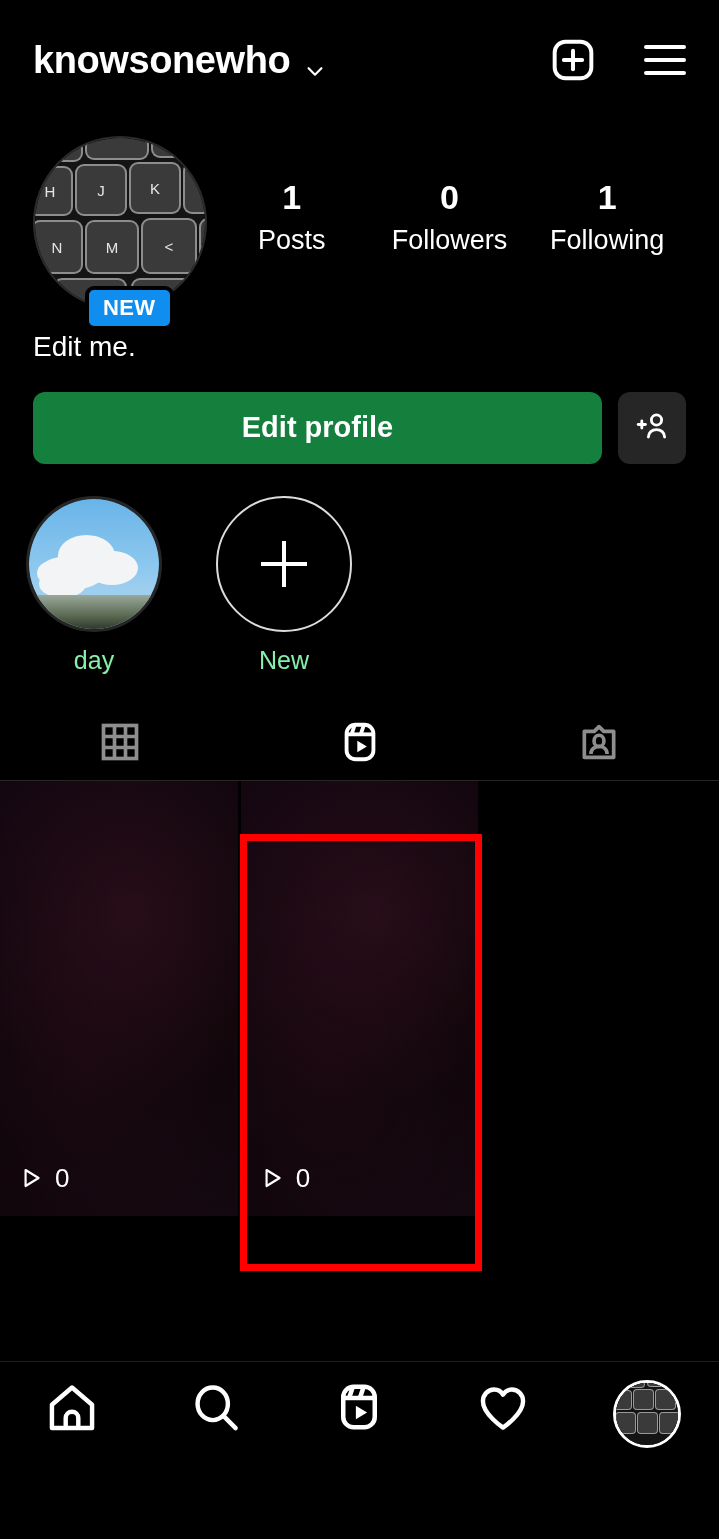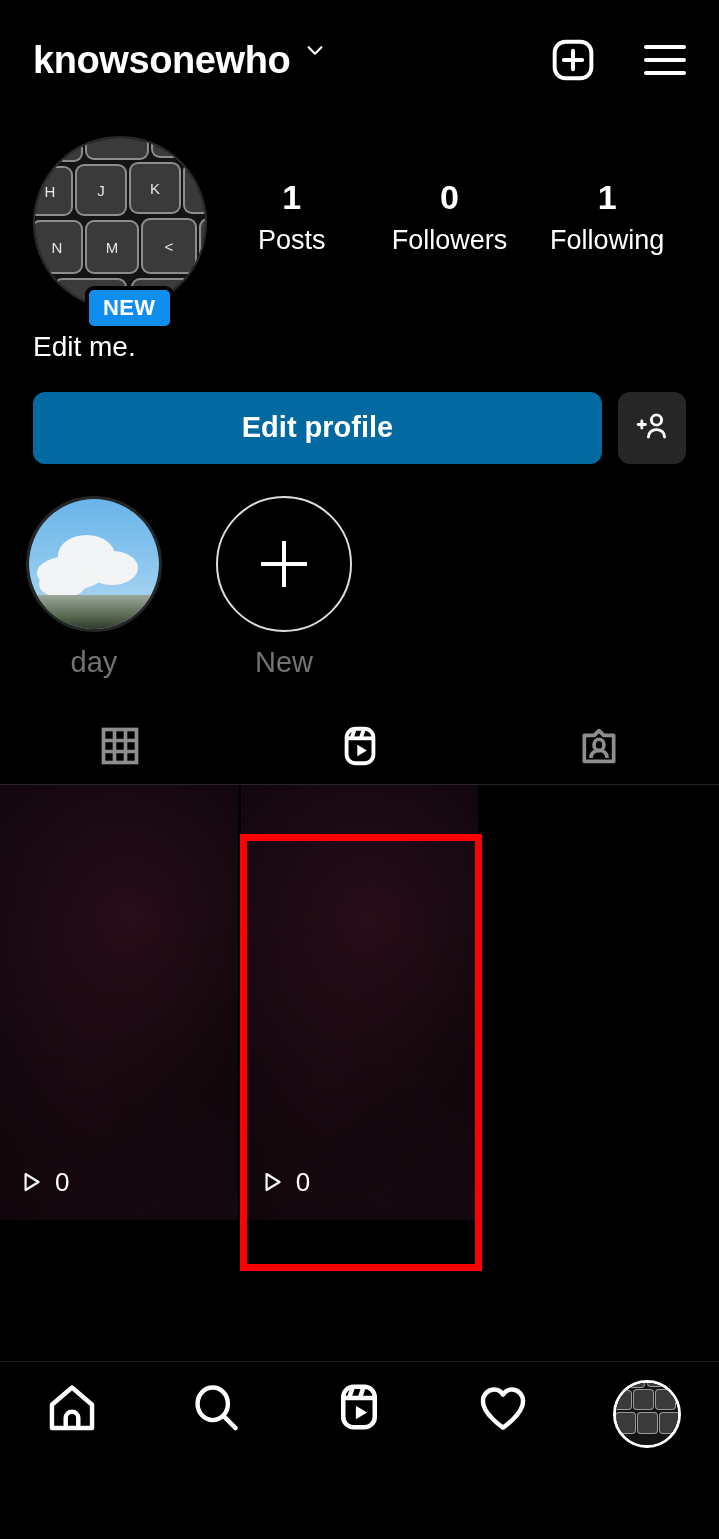--- a/index.html
+++ b/index.html
@@ -9,21 +9,21 @@
     font-family:"Liberation Sans", sans-serif;
     overflow:hidden;
   }
   .screen { position:relative; width:719px; height:1539px; background:#000; }
 
   
   .header {
     display:flex; align-items:center;
     height:120px; padding:0 33px;
   }
-  .username-wrap { display:flex; align-items:flex-start; gap:14px; flex:1; }
+  .username-wrap { display:flex; align-items:flex-end; gap:14px; flex:1; }
   .username { font-size:38px; font-weight:bold; letter-spacing:-0.4px; color:#fff; }
   .chev { display:block; width:22px; height:22px; }
   .header-actions { display:flex; align-items:center; gap:46px; }
   .icon-btn { display:flex; align-items:center; justify-content:center; background:none; border:none; cursor:pointer; }
   .hamburger { width:42px; height:30px; display:flex; flex-direction:column; justify-content:space-between; }
   .hamburger span { display:block; height:4px; background:#fff; border-radius:2px; width:100%; }
 
   
   .profile-row { display:flex; align-items:flex-start; padding:16px 33px 0 33px; }
   .avatar-block { position:relative; width:180px; }
@@ -53,21 +53,21 @@
   .stat-label { font-size:27px; font-weight:normal; color:#fff; margin-top:8px; }
 
   
   .bio { padding:16px 33px 0 33px; }
   .bio-name { font-size:29px; font-weight:bold; line-height:1.3; }
   .bio-text { font-size:28px; font-weight:normal; line-height:1.35; margin-top:2px; }
 
   
   .actions { display:flex; gap:16px; padding:26px 33px 0 33px; }
   .btn-edit {
-    flex:1; height:72px; background:#0369a1; color:#fff;
+    flex:1; height:72px; background:#15803d; color:#fff;
     border:none; border-radius:12px;
     font-size:29px; font-weight:bold;
     font-family:"Liberation Sans", sans-serif;
     display:flex; align-items:center; justify-content:center;
     cursor:pointer;
   }
   .btn-adduser {
     width:68px; height:72px; background:#262626;
     border:none; border-radius:12px;
     display:flex; align-items:center; justify-content:center;
@@ -90,21 +90,21 @@
     margin:0 auto; border:2px solid #dcdcdc;
     display:flex; align-items:center; justify-content:center;
     background:#000; cursor:pointer;
   }
   .plus-v { position:relative; width:46px; height:46px; }
   .plus-v:before, .plus-v:after {
     content:""; position:absolute; background:#fff;
   }
   .plus-v:before { left:21px; top:0; width:4px; height:46px; }
   .plus-v:after { top:21px; left:0; height:4px; width:46px; }
-  .hl-label { font-size:29px; margin-top:14px; color:#737373; }
+  .hl-label { font-size:25px; margin-top:14px; color:#86efac; }
 
   
   .tabs { display:flex; margin-top:34px; height:72px; border-bottom:1px solid #262626; }
   .tab { flex:1; display:flex; align-items:center; justify-content:center; cursor:pointer; }
 
   
   .grid { display:flex; gap:3px; }
   .cell { position:relative; width:238px; height:435px; background:#0d0509; overflow:hidden; }
   .cell .noise { position:absolute; inset:0;
     background:

